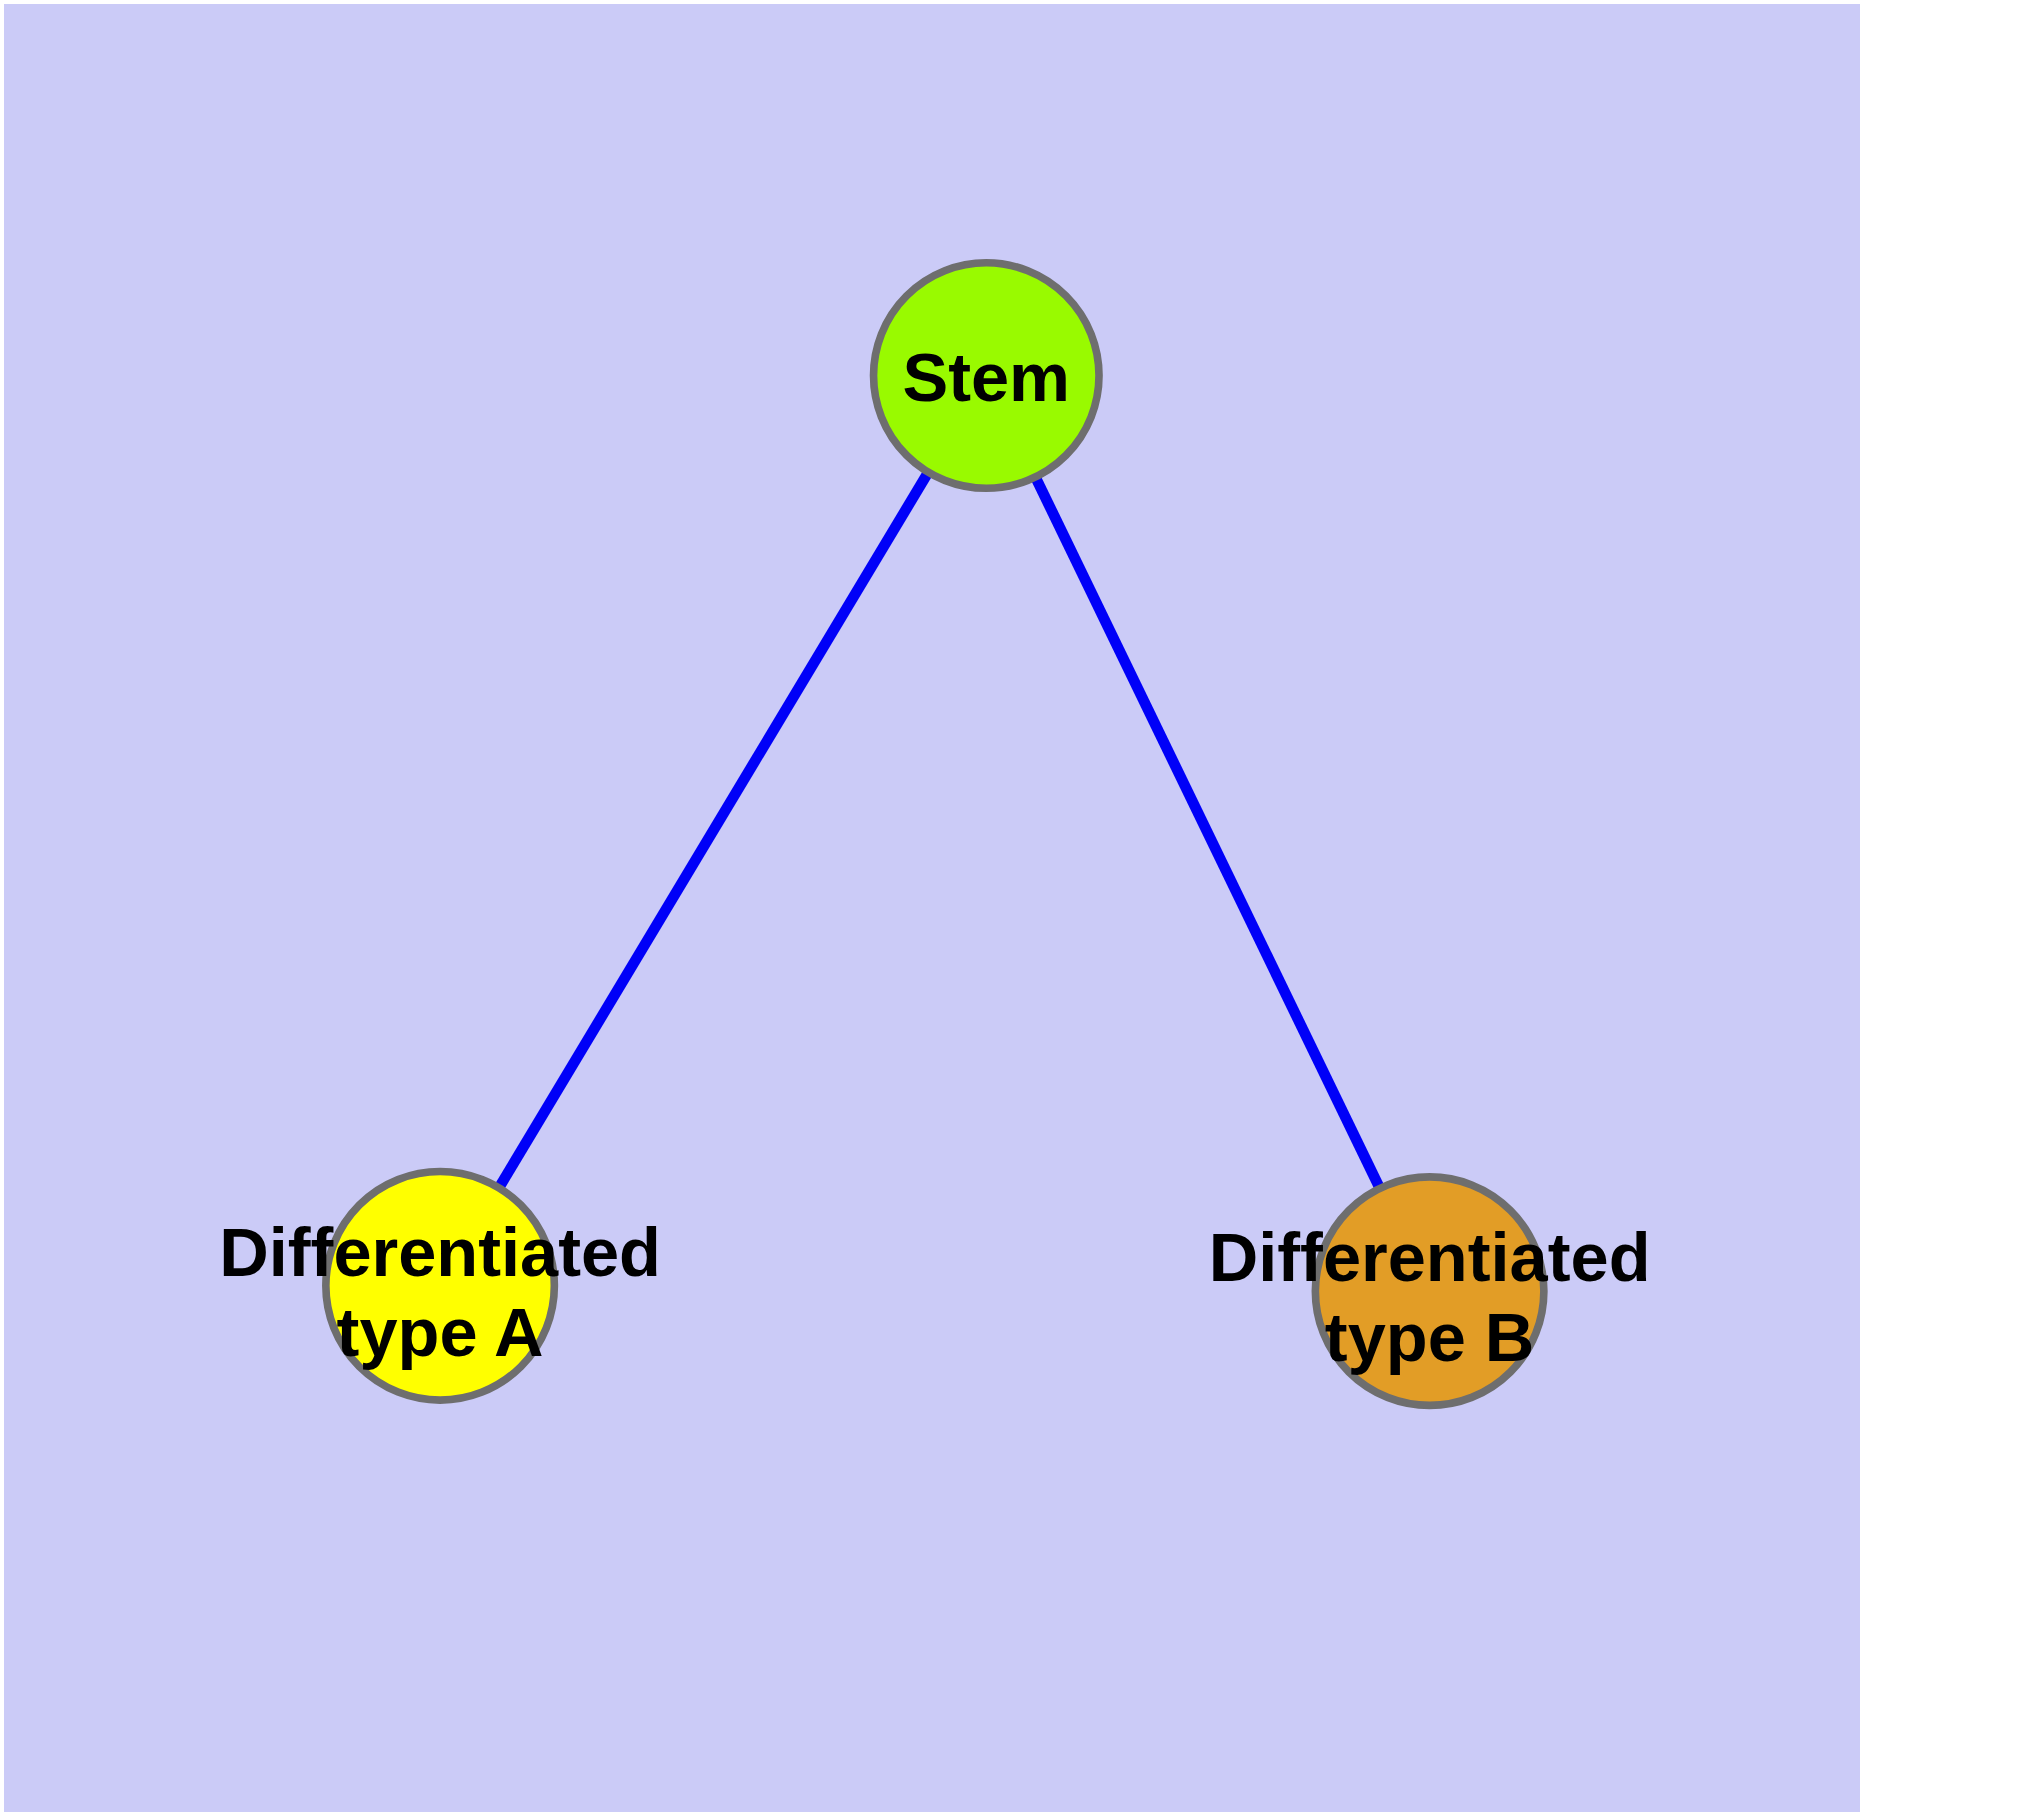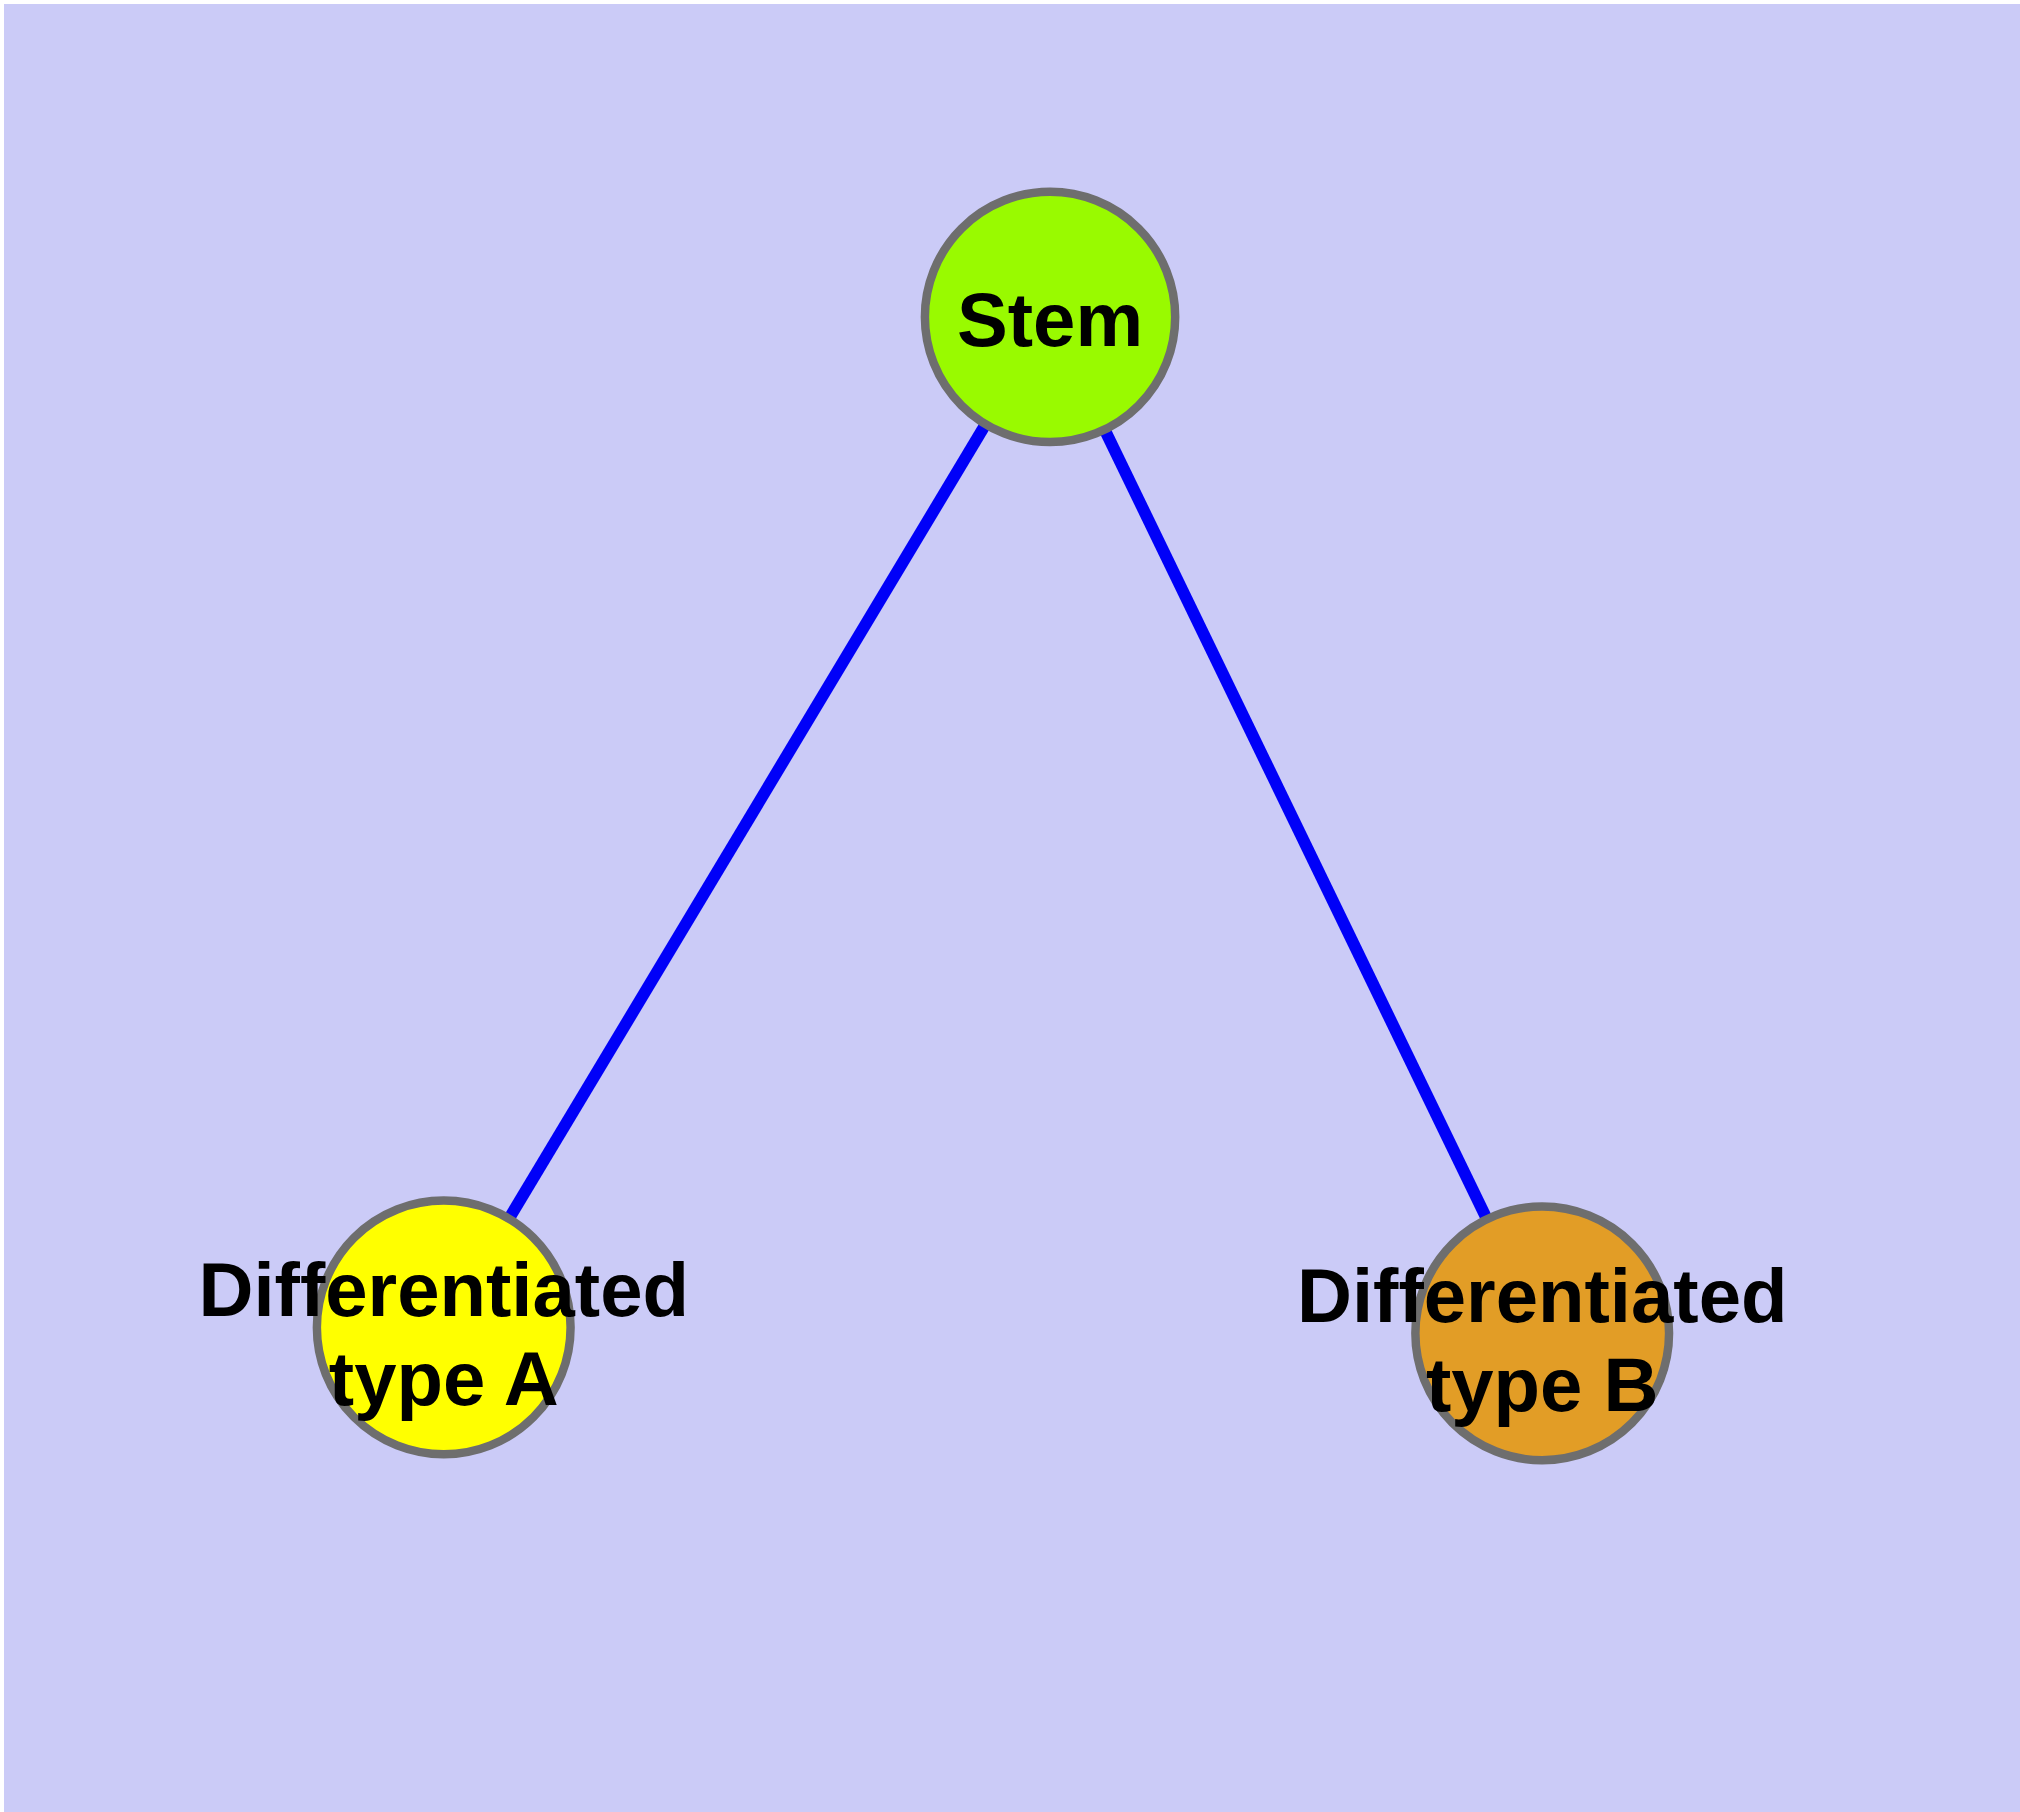--- a/index.html
+++ b/index.html
@@ -5,24 +5,25 @@
   html, body {
     margin: 0;
     padding: 0;
     background: #ffffff;
     font-family: "Liberation Sans", sans-serif;
   }
   .page {
     position: relative;
     margin-left: 4.2px;
     margin-top: 4.2px;
-    width: 2016px;
+    width: 1816px;
     height: 1808px;
     background: var(--background, #CBCBF7);
     overflow: hidden;
+    padding-left: 40px;
   }
   svg.graph {
     display: block;
     width: 100%;
     height: 100%;
   }
   .edge {
     stroke: var(--edge-color, #0000F8);
     stroke-width: 14;
     fill: none;

